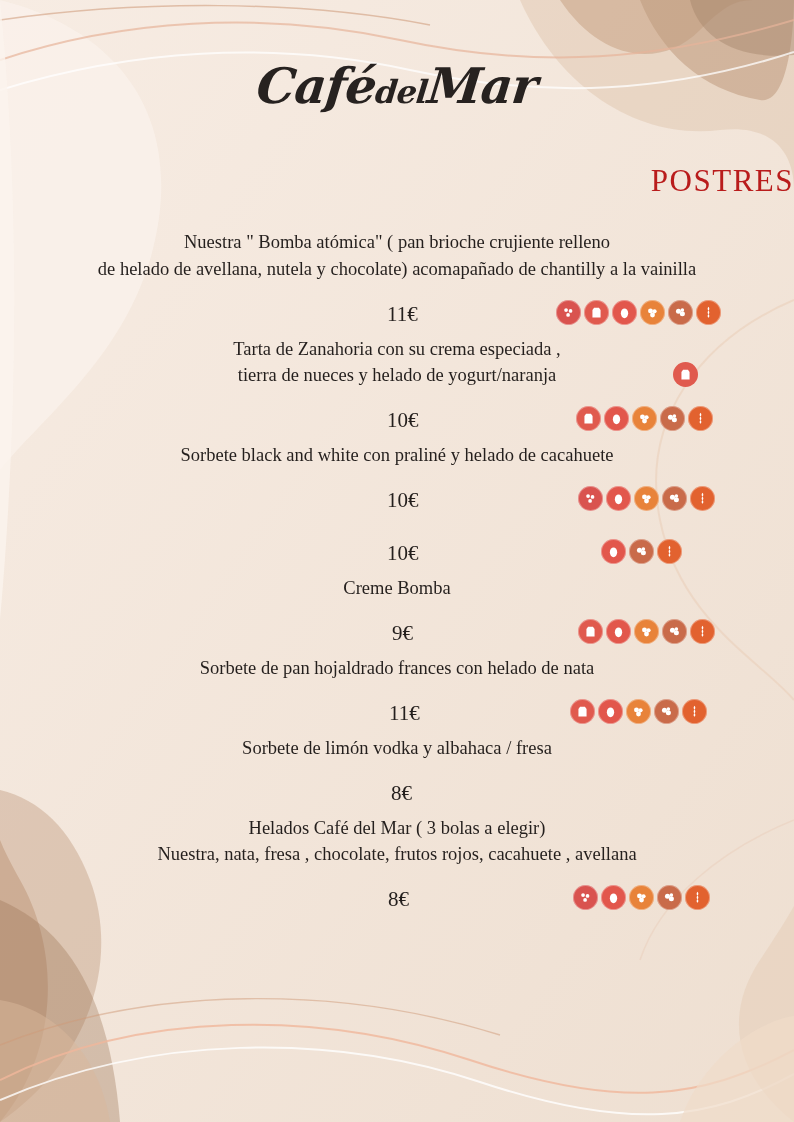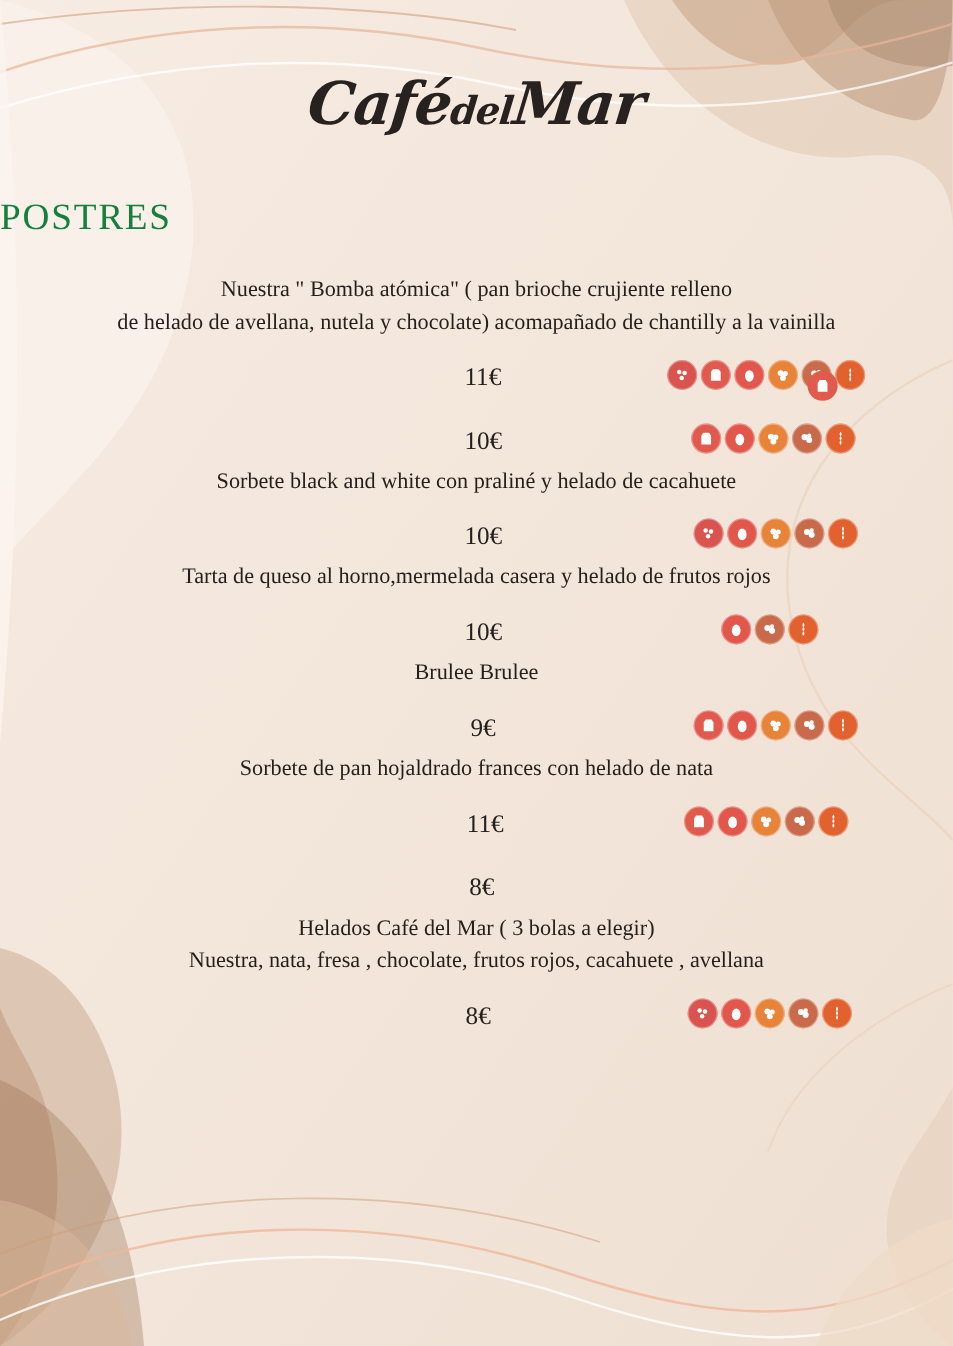--- a/index.html
+++ b/index.html
@@ -54,24 +54,24 @@
     letter-spacing: -1px;
     color: #272220;
     transform: skewX(-6deg);
     line-height: 1;
   }
   .logo .small {
     font-size: 32px;
   }
 
   .section-title {
-    text-align: left;
+    text-align: right;
     font-size: 31px;
     letter-spacing: 1.5px;
-    color: #15803d;
+    color: #b91c1c;
     margin-top: 52px;
     font-family: "Liberation Serif", serif;
   }
 
   .items {
     margin-top: 30px;
   }
 
   .item {
     position: relative;
@@ -226,20 +226,24 @@
               </span>
               <span class="badge" style="background: rgb(226, 98, 47);">
                 <svg width="13" height="13" viewBox="0 0 16 16">
                   <path fill="#ffffff" d="M8 1c1.4 1.6 1.4 3.2 0 4.8C6.6 4.2 6.6 2.6 8 1zM8 5.4c1.4 1.6 1.4 3.2 0 4.8-1.4-1.6-1.4-3.2 0-4.8zM8 9.8c1.4 1.6 1.4 3.2 0 4.8-1.4-1.6-1.4-3.2 0-4.8z"></path>
                 </svg>
               </span>
             </div>
           </div>
         </div>
         <div class="item">
+          <div class="item-desc">
+            <span class="line">Tarta de Zanahoria con su crema especiada ,</span>
+            <span class="line">tierra de nueces y helado de yogurt/naranja</span>
+          </div>
           <div class="price-row">
             <div class="floating-badge" style="left: 673px; top: -36px; background: rgb(224, 90, 78);">
               <svg width="13" height="13" viewBox="0 0 16 16">
                 <path fill="#ffffff" d="M5 2h6l2 3v9H3V5z"></path>
               </svg>
             </div>
             <div class="price" style="position: absolute; left: 387px;">10€</div>
             <div class="badges" style="left: 576px;">
               <span class="badge" style="background: rgb(224, 90, 78);">
                 <svg width="13" height="13" viewBox="0 0 16 16">
@@ -308,23 +312,20 @@
               </span>
               <span class="badge" style="background: rgb(226, 98, 47);">
                 <svg width="13" height="13" viewBox="0 0 16 16">
                   <path fill="#ffffff" d="M8 1c1.4 1.6 1.4 3.2 0 4.8C6.6 4.2 6.6 2.6 8 1zM8 5.4c1.4 1.6 1.4 3.2 0 4.8-1.4-1.6-1.4-3.2 0-4.8zM8 9.8c1.4 1.6 1.4 3.2 0 4.8-1.4-1.6-1.4-3.2 0-4.8z"></path>
                 </svg>
               </span>
             </div>
           </div>
         </div>
         <div class="item">
-          <div class="item-desc">
-            <span class="line">Tarta de queso al horno,mermelada casera y helado de frutos rojos</span>
-          </div>
           <div class="price-row">
             <div class="price" style="position: absolute; left: 387px;">10€</div>
             <div class="badges" style="left: 601px;">
               <span class="badge" style="background: rgb(226, 87, 76);">
                 <svg width="13" height="13" viewBox="0 0 16 16">
                   <ellipse cx="8" cy="9" rx="4.5" ry="6" fill="#ffffff"></ellipse>
                 </svg>
               </span>
               <span class="badge" style="background: rgb(201, 107, 74);">
                 <svg width="13" height="13" viewBox="0 0 16 16">
@@ -336,21 +337,21 @@
               <span class="badge" style="background: rgb(226, 98, 47);">
                 <svg width="13" height="13" viewBox="0 0 16 16">
                   <path fill="#ffffff" d="M8 1c1.4 1.6 1.4 3.2 0 4.8C6.6 4.2 6.6 2.6 8 1zM8 5.4c1.4 1.6 1.4 3.2 0 4.8-1.4-1.6-1.4-3.2 0-4.8zM8 9.8c1.4 1.6 1.4 3.2 0 4.8-1.4-1.6-1.4-3.2 0-4.8z"></path>
                 </svg>
               </span>
             </div>
           </div>
         </div>
         <div class="item">
           <div class="item-desc">
-            <span class="line">Brulee Brulee</span>
+            <span class="line">Creme Bomba</span>
           </div>
           <div class="price-row">
             <div class="price" style="position: absolute; left: 392px;">9€</div>
             <div class="badges" style="left: 578px;">
               <span class="badge" style="background: rgb(224, 90, 78);">
                 <svg width="13" height="13" viewBox="0 0 16 16">
                   <path fill="#ffffff" d="M5 2h6l2 3v9H3V5z"></path>
                 </svg>
               </span>
               <span class="badge" style="background: rgb(226, 87, 76);">
@@ -413,20 +414,23 @@
               </span>
               <span class="badge" style="background: rgb(226, 98, 47);">
                 <svg width="13" height="13" viewBox="0 0 16 16">
                   <path fill="#ffffff" d="M8 1c1.4 1.6 1.4 3.2 0 4.8C6.6 4.2 6.6 2.6 8 1zM8 5.4c1.4 1.6 1.4 3.2 0 4.8-1.4-1.6-1.4-3.2 0-4.8zM8 9.8c1.4 1.6 1.4 3.2 0 4.8-1.4-1.6-1.4-3.2 0-4.8z"></path>
                 </svg>
               </span>
             </div>
           </div>
         </div>
         <div class="item">
+          <div class="item-desc">
+            <span class="line">Sorbete de limón vodka y albahaca / fresa</span>
+          </div>
           <div class="price-row">
             <div class="price" style="position: absolute; left: 391px;">8€</div>
           </div>
         </div>
         <div class="item">
           <div class="item-desc">
             <span class="line">Helados Café del Mar ( 3 bolas a elegir)</span>
             <span class="line">Nuestra, nata, fresa , chocolate, frutos rojos, cacahuete , avellana</span>
           </div>
           <div class="price-row">

